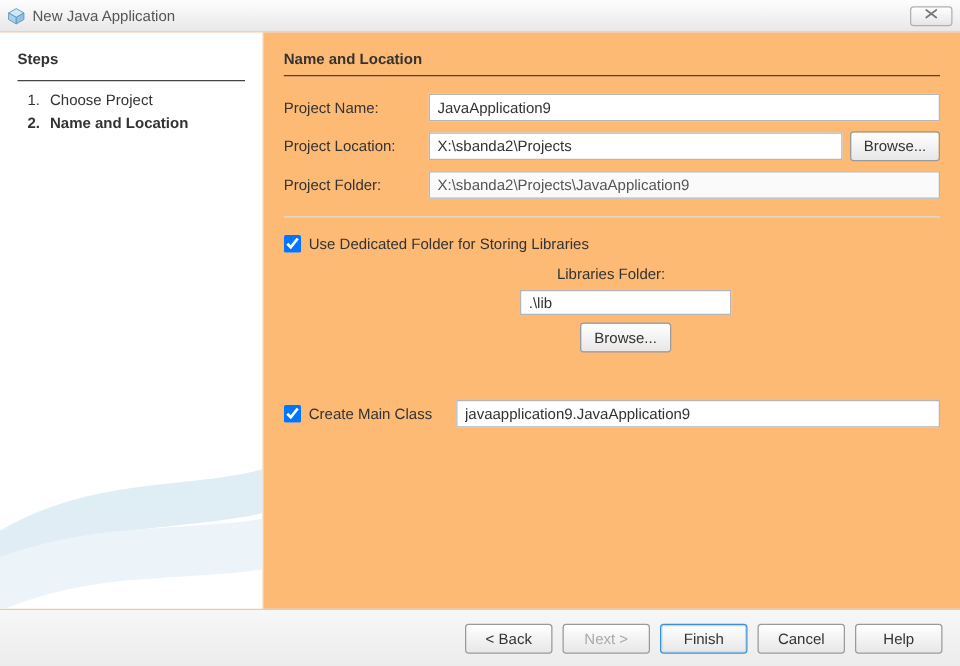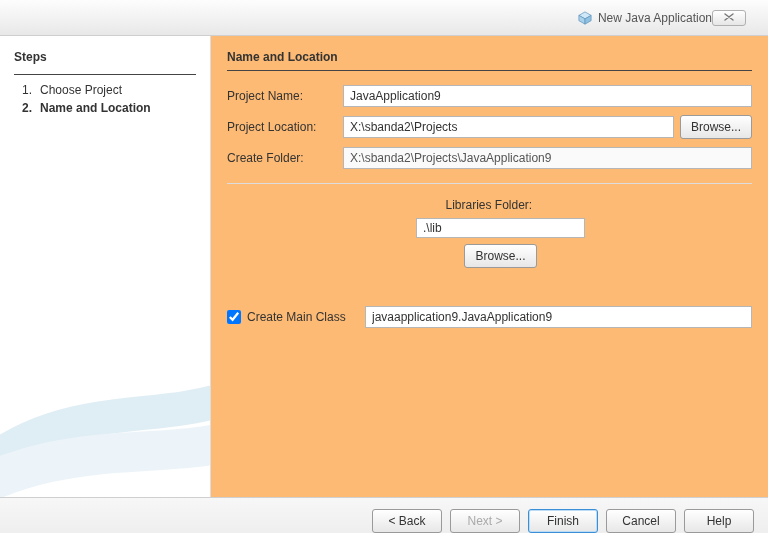--- a/index.html
+++ b/index.html
@@ -6,27 +6,27 @@
     body {
       font-family: "Segoe UI", Tahoma, sans-serif;
       font-size: 12px;
       background: #f0f0f0;
       width: 768px;
       height: 533px;
       overflow: hidden;
       color: #333;
     }
     .titlebar {
-      height: 36px;
+      height: 26px;
       background: linear-gradient(#fdfdfd, #e8e8e8);
       border-bottom: 1px solid #cfcfcf;
       display: flex;
       align-items: center;
-      padding: 0 22px;
-      justify-content: flex-end;
+      padding: 0 6px;
+      justify-content: space-between;
     }
     .titlebar-left { display: flex; align-items: center; gap: 6px; }
     .app-icon {
       width: 14px; height: 14px;
       display: inline-flex;
     }
     .title-text { font-size: 12px; color: #555; }
     .close-btn {
       width: 34px; height: 16px;
       border: 1px solid #b0b0b0;
@@ -194,26 +194,30 @@
       <input class="field" type="text" value="JavaApplication9" style="">
     </div>
 
     <div class="row">
       <span class="label">Project Location:</span>
       <input class="field" type="text" value="X:\sbanda2\Projects" style="">
       <button class="btn">Browse...</button>
     </div>
 
     <div class="row">
-      <span class="label">Create Folder:</span>
+      <span class="label">Project Folder:</span>
       <input class="field" type="text" readonly="" value="X:\sbanda2\Projects\JavaApplication9" style="">
     </div>
 
     <hr class="section-sep">
 
+    <div class="check-row">
+      <input type="checkbox" checked="" style="">
+      <span>Use Dedicated Folder for Storing Libraries</span>
+    </div>
 
     <div class="row indent">
       <span class="label">Libraries Folder:</span>
       <input class="field" type="text" value=".\lib" style="">
       <button class="btn">Browse...</button>
     </div>
 
     <div style="height:30px"></div>
 
     <div class="check-row">

